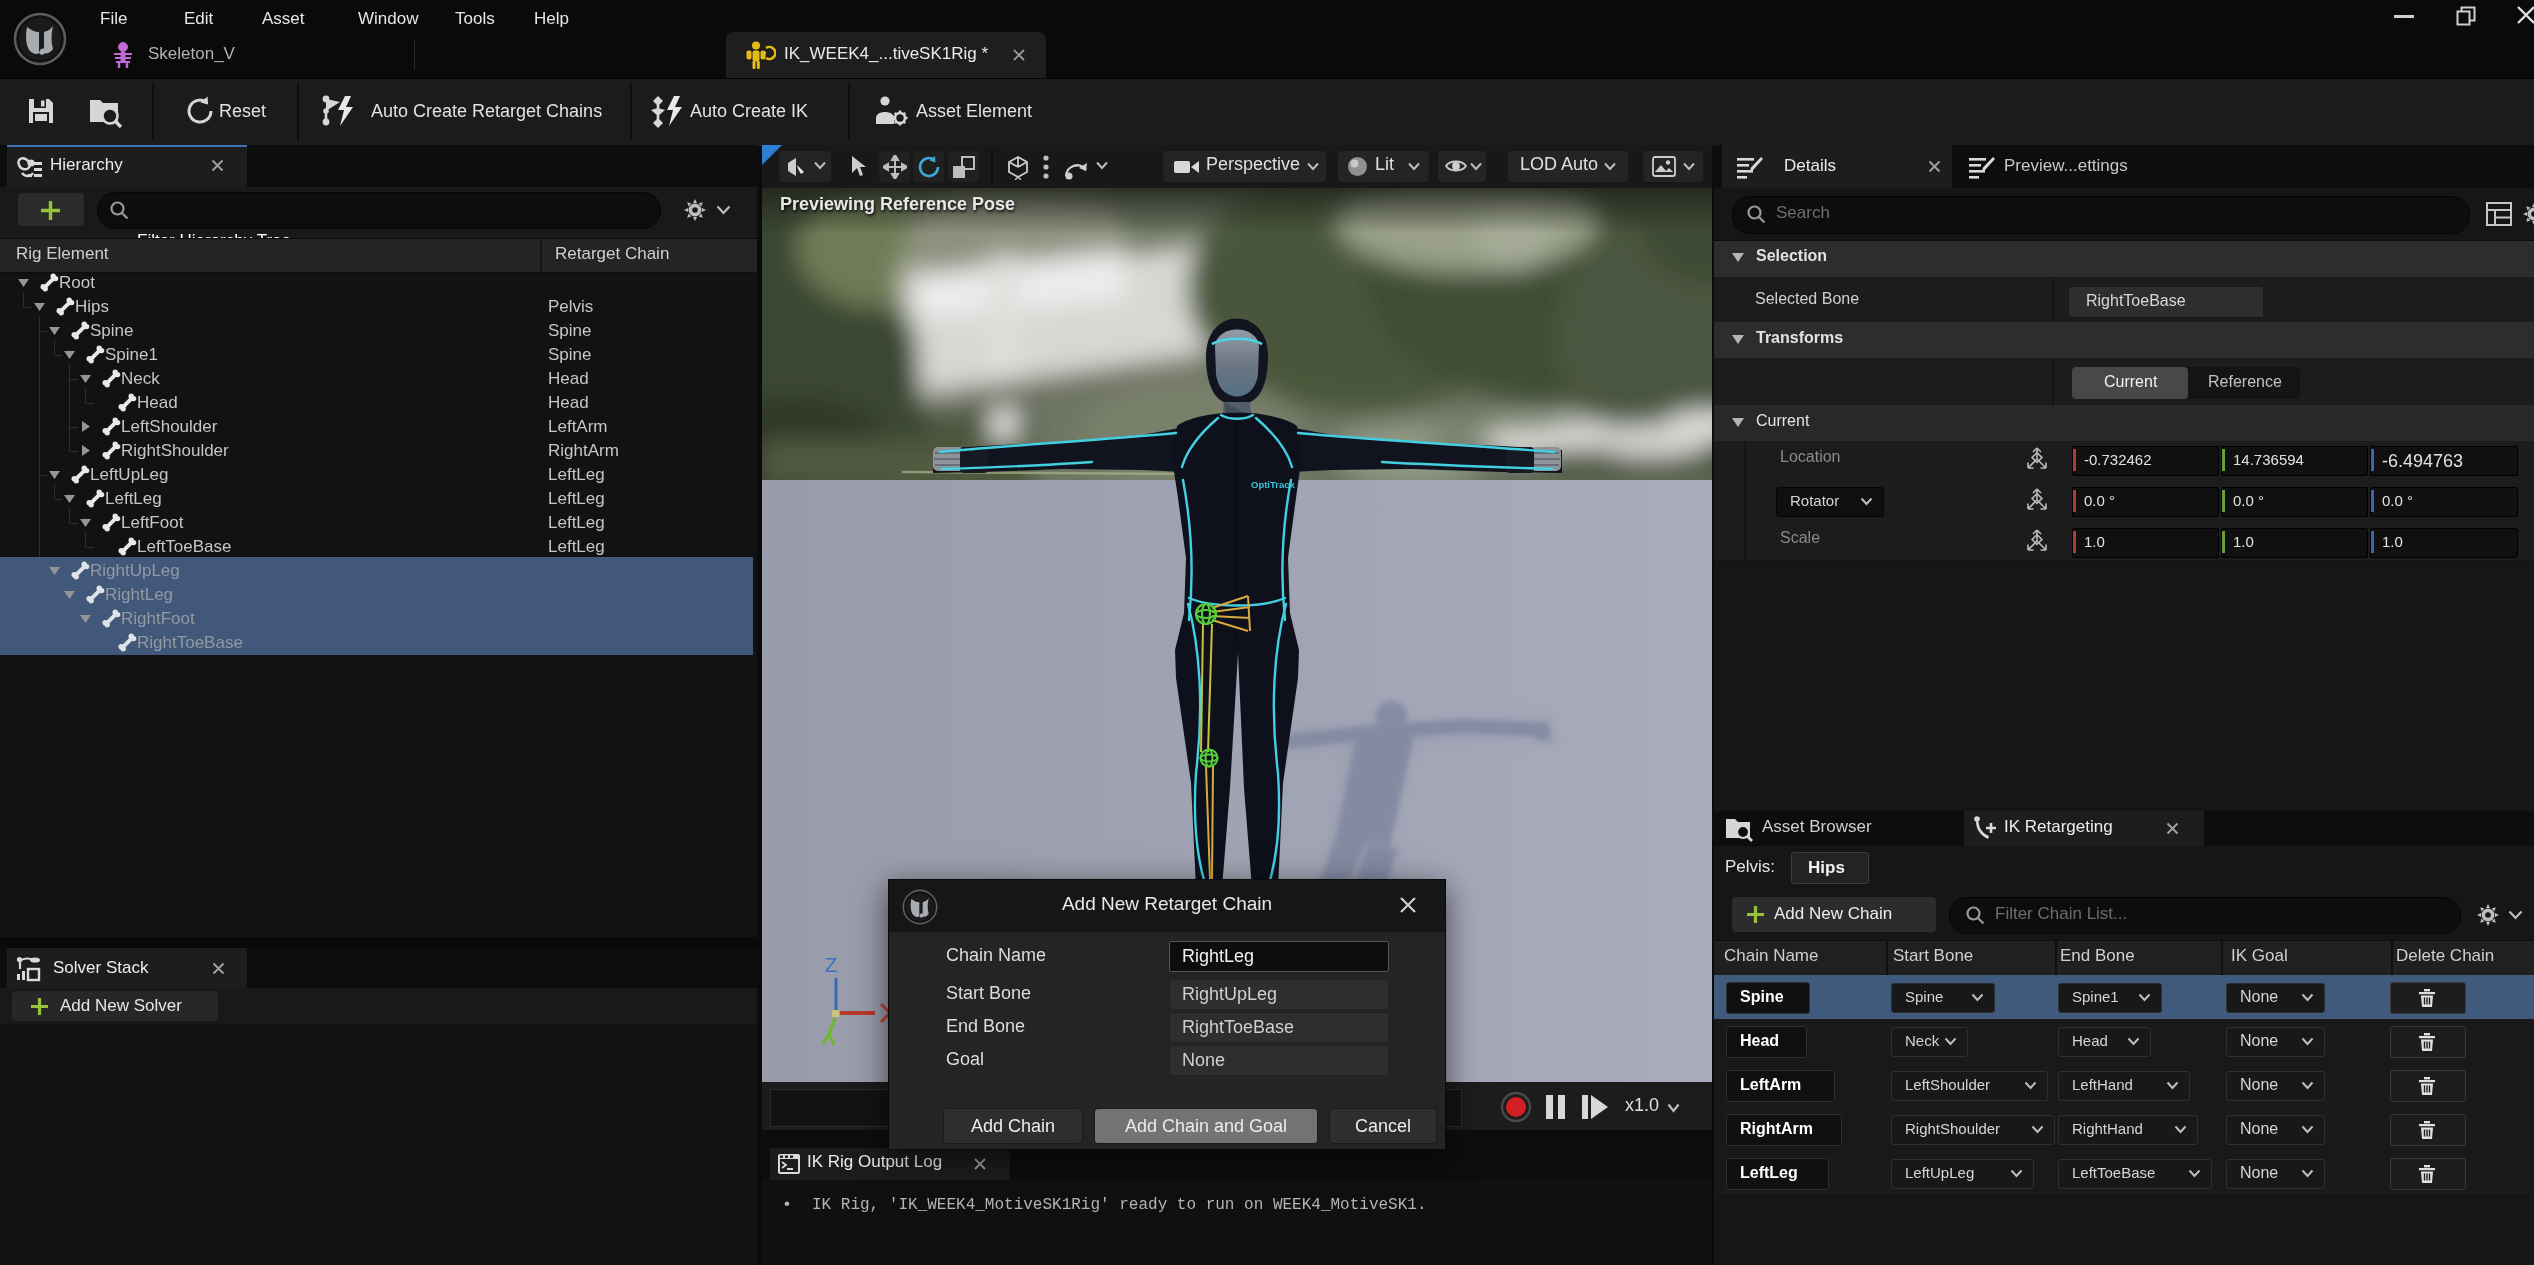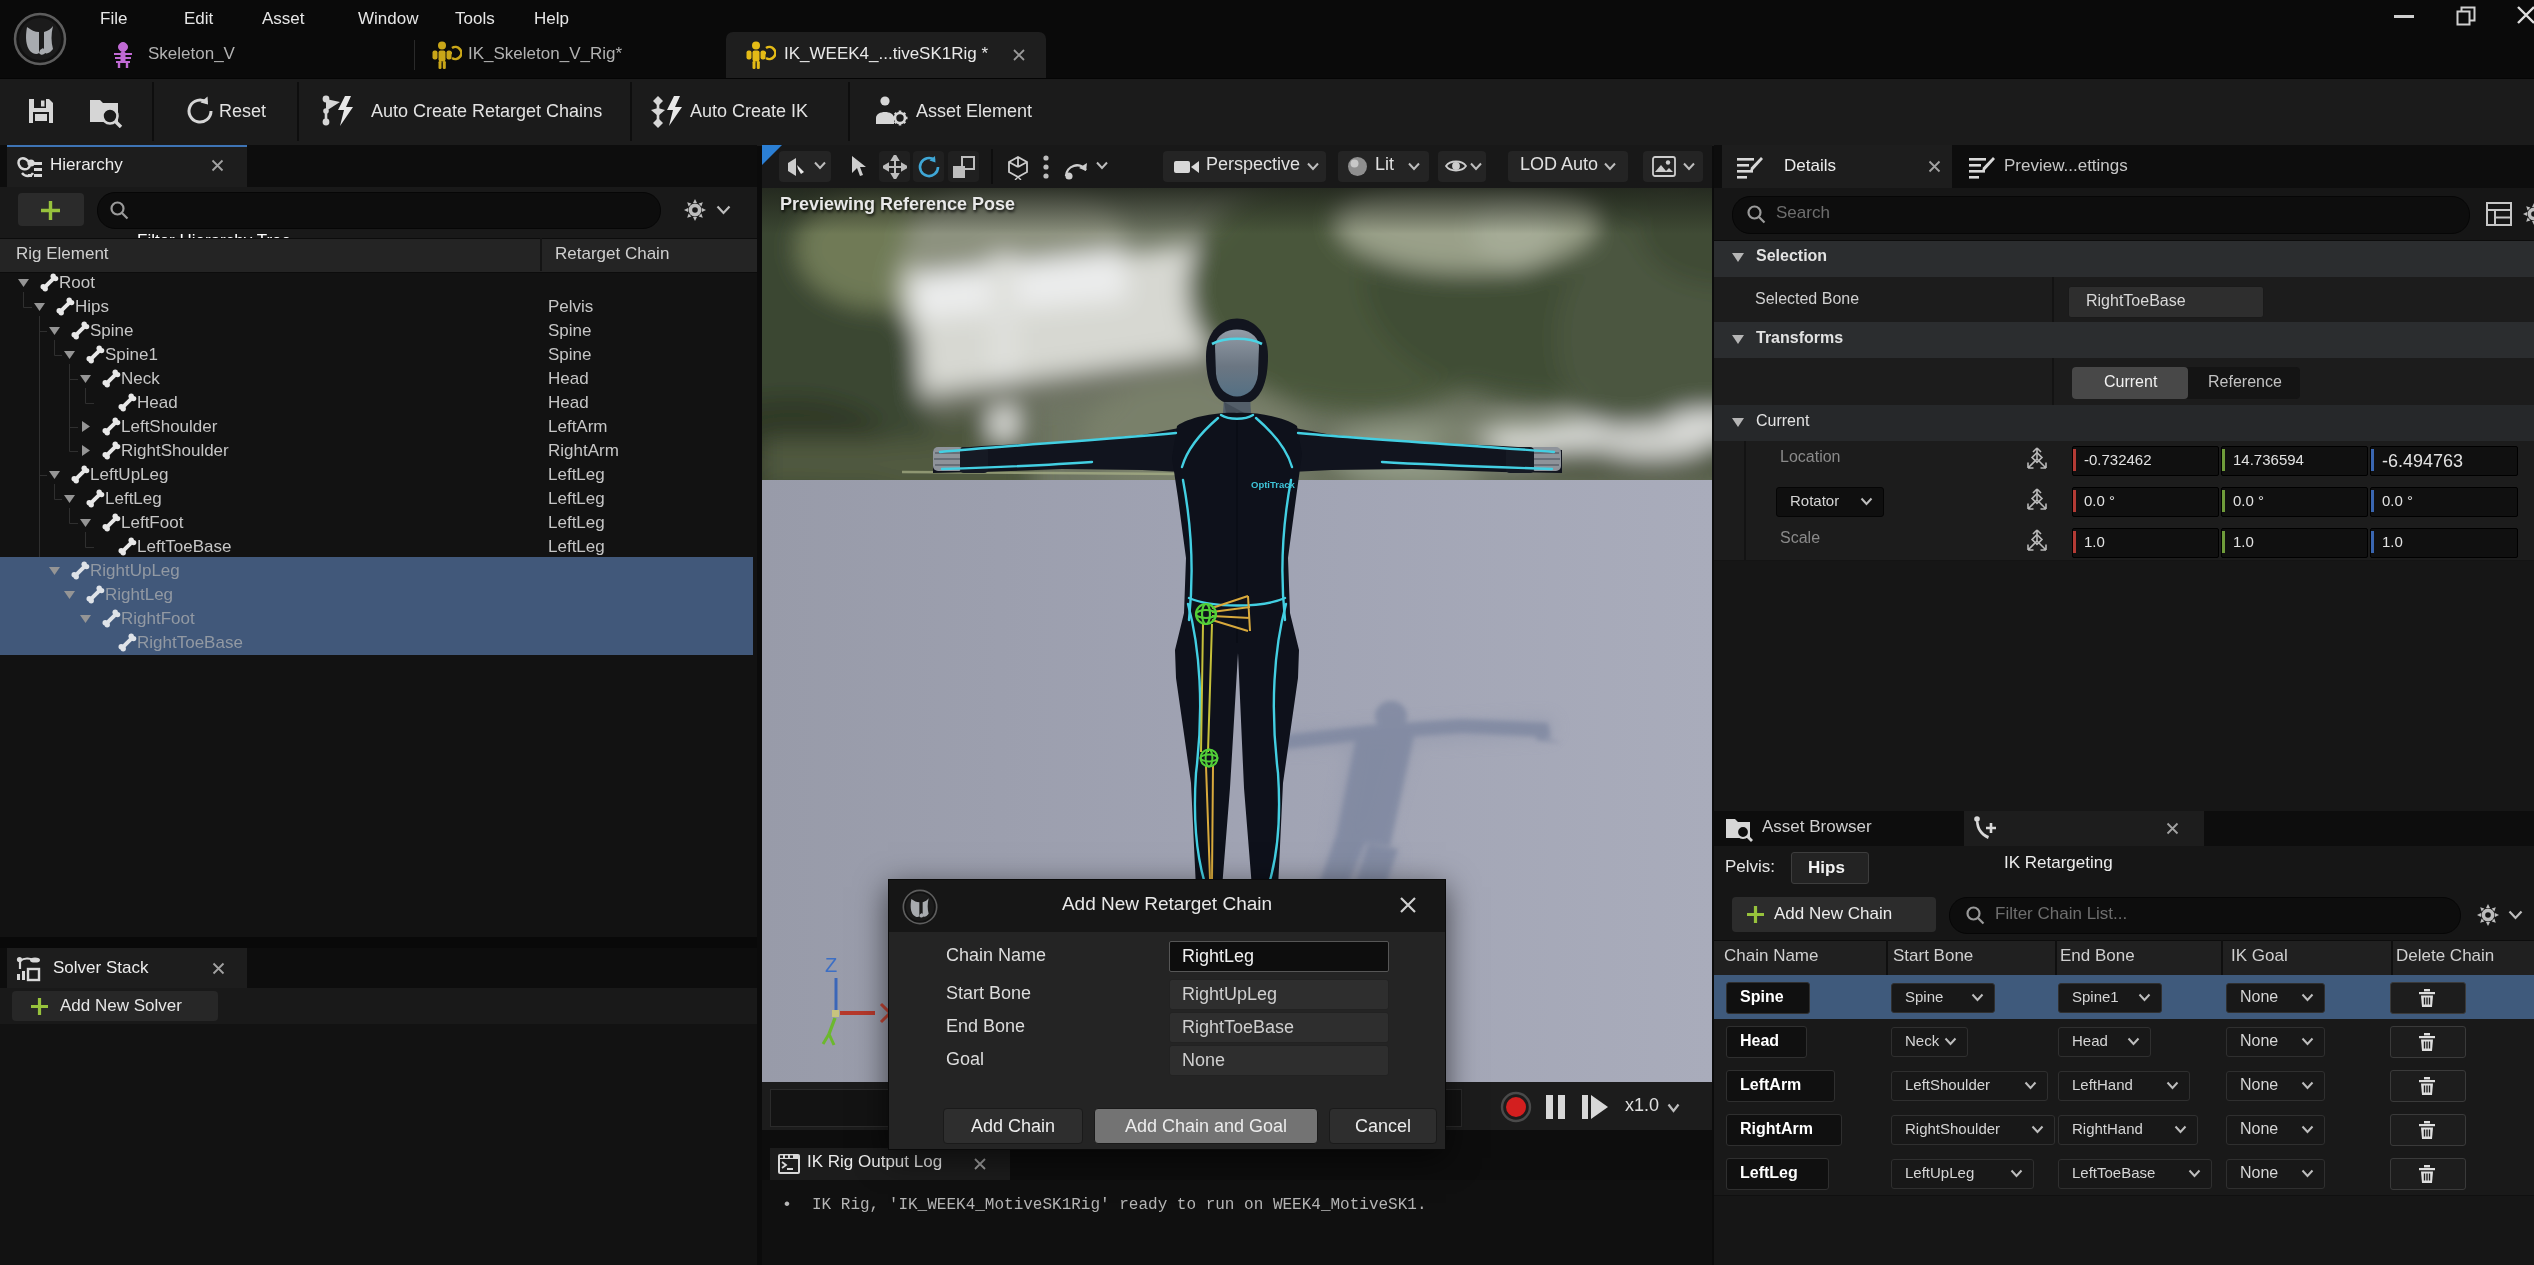--- a/index.html
+++ b/index.html
@@ -49,34 +49,20 @@
   <div class="abs" style="left:96px;top:0;width:318px;height:46px;font-size:17px;color:#b2b2b2;">
     <svg class="abs" style="left:14px;top:9px" width="26" height="28" viewBox="0 0 26 28">
       <g stroke="#c06ad4" fill="#c06ad4">
         <circle cx="13" cy="6" r="4.5" fill="#c06ad4"></circle>
         <rect x="11" y="11" width="4" height="10" rx="1"></rect>
         <path d="M4 13 H22 M5 17 H21 M6 21 H20" stroke-width="2" fill="none"></path>
         <path d="M9 22 L9 27 M17 22 L17 27" stroke-width="2.4" fill="none"></path>
       </g>
     </svg>
     <span class="abs" style="left:52px;top:12px;">Skeleton_V</span>
-  </div>
-  <div class="abs" style="left:420px;top:0;width:292px;height:46px;font-size:17px;color:#b2b2b2;">
-    <svg class="abs" style="left:12px;top:8px" width="30" height="30" viewBox="0 0 30 30">
-      <g fill="#c9a618">
-        <circle cx="10" cy="5.5" r="4"></circle>
-        <rect x="6.5" y="10.5" width="7" height="11" rx="2"></rect>
-        <rect x="0.5" y="10.5" width="5" height="9" rx="2"></rect>
-        <rect x="14.5" y="10.5" width="5" height="9" rx="2"></rect>
-        <rect x="6.5" y="21" width="3" height="8" rx="1.2"></rect>
-        <rect x="10.8" y="21" width="3" height="8" rx="1.2"></rect>
-      </g>
-      <path d="M20 8 a6 6 0 1 1 0 10 M20 13 h-4" stroke="#c9a618" stroke-width="2.6" fill="none"></path>
-    </svg>
-    <span class="abs" style="left:48px;top:12px;">IK_Skeleton_V_Rig*</span>
   </div>
   <div class="abs" style="left:726px;top:0;width:320px;height:46px;background:#1e1e1e;border-radius:7px 7px 0 0;font-size:17px;color:#e8e8e8;">
     <svg class="abs" style="left:20px;top:8px" width="30" height="30" viewBox="0 0 30 30">
       <g fill="#e4bb16">
         <circle cx="10" cy="5.5" r="4"></circle>
         <rect x="6.5" y="10.5" width="7" height="11" rx="2"></rect>
         <rect x="0.5" y="10.5" width="5" height="9" rx="2"></rect>
         <rect x="14.5" y="10.5" width="5" height="9" rx="2"></rect>
         <rect x="6.5" y="21" width="3" height="8" rx="1.2"></rect>
         <rect x="10.8" y="21" width="3" height="8" rx="1.2"></rect>
@@ -882,21 +868,21 @@
       </svg>
   <span class="abs" style="left:48px;top:672px;font-size:17px;color:#cfcfcf;">Asset Browser</span>
   <div class="abs" style="left:250px;top:666px;width:240px;height:35px;background:#1d1d1d;"></div>
   <svg class="abs" style="left:258px;top:670px" width="26" height="27" viewBox="0 0 26 27">
     <g fill="#d9d9d9">
           <circle cx="5" cy="4" r="2.8"></circle>
           <path d="M4 6 C4 14 8 20 16 24 L17 21 C10 18 7 13 6.5 6.5 Z"></path>
         </g>
     <path d="M19 8 V18 M14 13 H24" stroke="#d9d9d9" stroke-width="2.6"></path>
   </svg>
-  <span class="abs" style="left:290px;top:708px;font-size:17px;color:#ececec;">IK Retargeting</span>
+  <span class="abs" style="left:290px;top:672px;font-size:17px;color:#ececec;">IK Retargeting</span>
   <svg class="abs" style="left:452px;top:677px" width="13" height="13" viewBox="0 0 13 13" stroke="#a2a2a2" stroke-width="1.8">
         <path d="M1.5 1.5 L11.5 11.5 M11.5 1.5 L1.5 11.5"></path>
       </svg>
 
   <span class="abs" style="left:11px;top:712px;font-size:17px;color:#e5e5e5;">Pelvis:</span>
   <div class="abs" style="left:77px;top:707px;width:76px;height:30px;background:#232323;border:1px solid #3d3d3d;border-radius:3px;"></div>
   <span class="abs" style="left:94px;top:713px;font-size:17px;font-weight:bold;color:#f2f2f2;">Hips</span>
 
   <div class="abs" style="left:18px;top:752px;width:204px;height:35px;background:#2c2c2c;border-radius:4px;"></div>
   <svg class="abs" style="left:32px;top:760px" width="19" height="19" viewBox="0 0 19 19" stroke="#97c23c" stroke-width="3.2">

